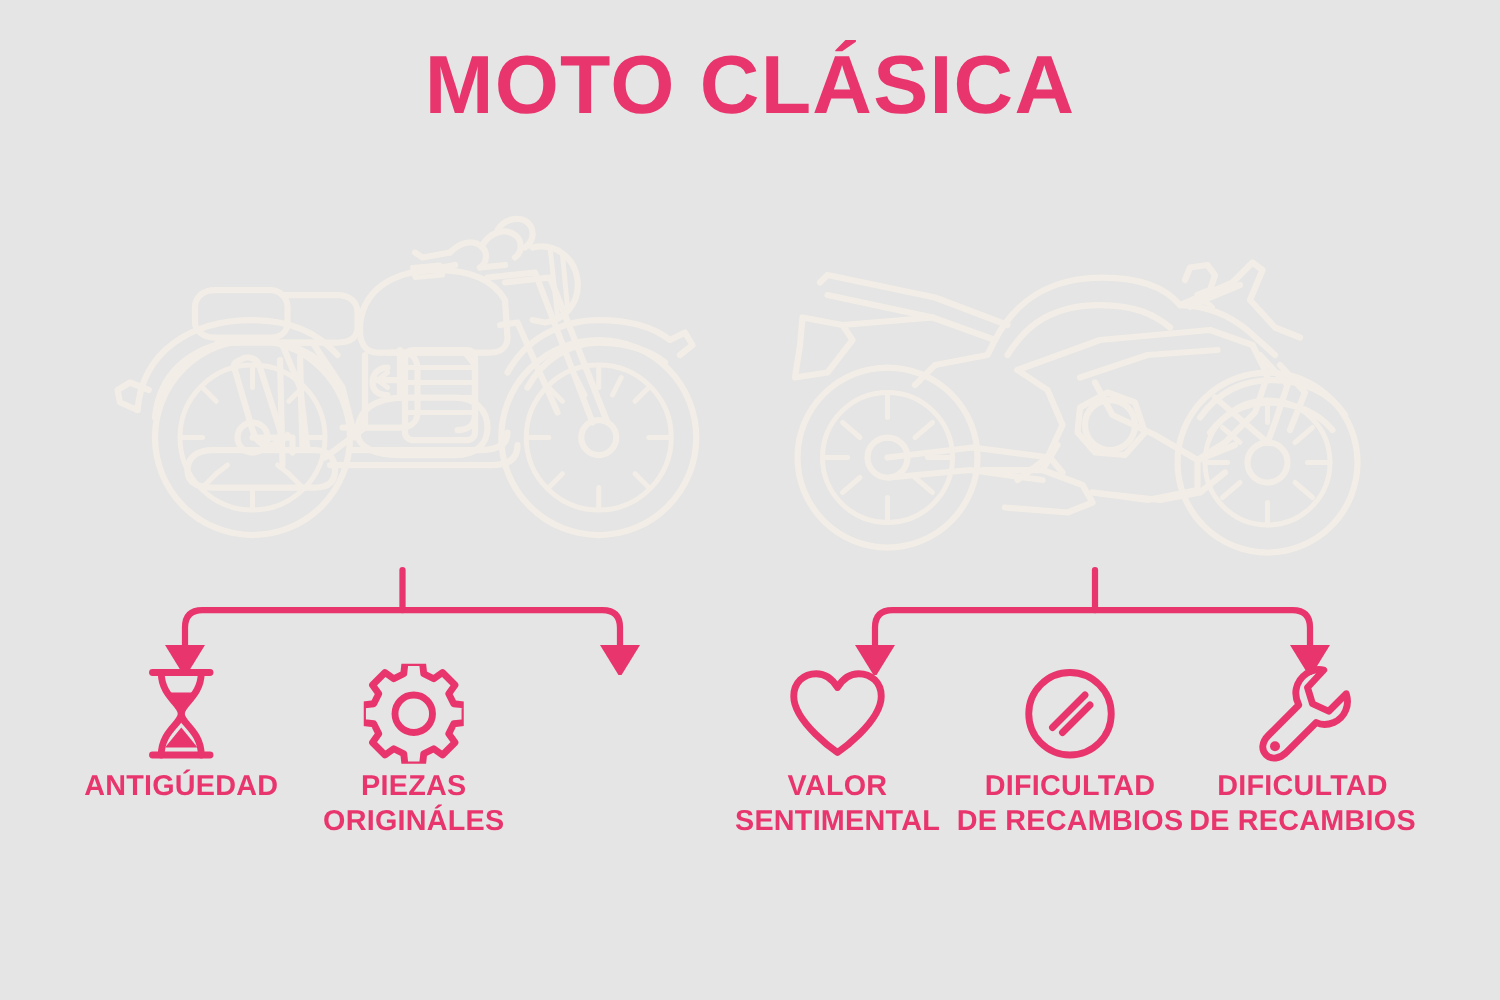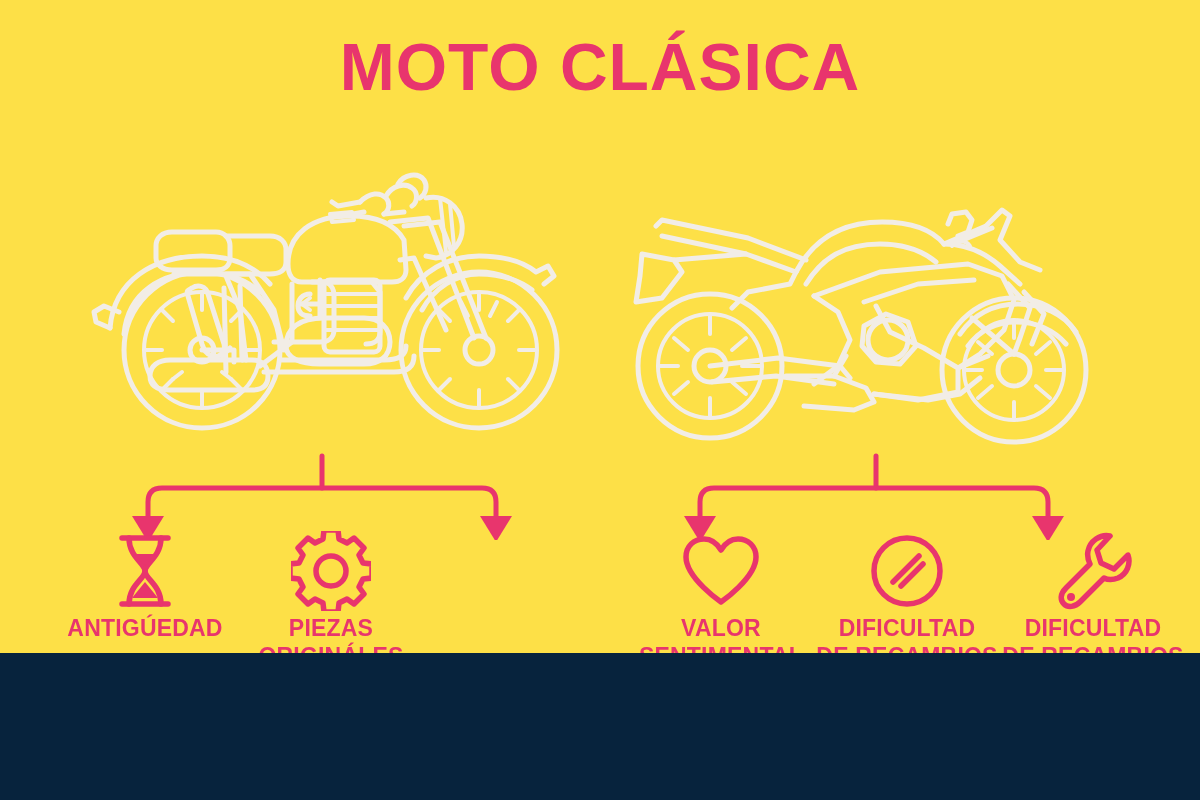--- a/index.html
+++ b/index.html
@@ -3,22 +3,22 @@
 <meta charset="utf-8">
 <style>
   html, body {
     margin: 0;
     padding: 0;
     background: #07233d;
   }
   #page {
     position: relative;
     width: 1200px;
-    height: 653px;
-    background: #fde047;
+    height: 800px;
+    background: #e5e5e5;
     overflow: hidden;
     font-family: "Liberation Sans", sans-serif;
     text-decoration: underline;
   }
 
   
   #title {
     position: absolute;
     top: 34px;
     left: 0;
@@ -76,21 +76,21 @@
 
   
   .feature-group {
     position: absolute;
     top: 528px;
     display: flex;
     flex-direction: row;
     align-items: flex-start;
   }
   #group-left  { left: 52px;  width: 560px; }
-  #group-right { left: 628px; width: 560px; align-items: flex-end; }
+  #group-right { left: 577px; width: 560px; align-items: flex-end; }
 
   .feature {
     width: 186px;
     display: flex;
     flex-direction: column;
     align-items: center;
   }
   .feature-icon {
     height: 86px;
     display: flex;

